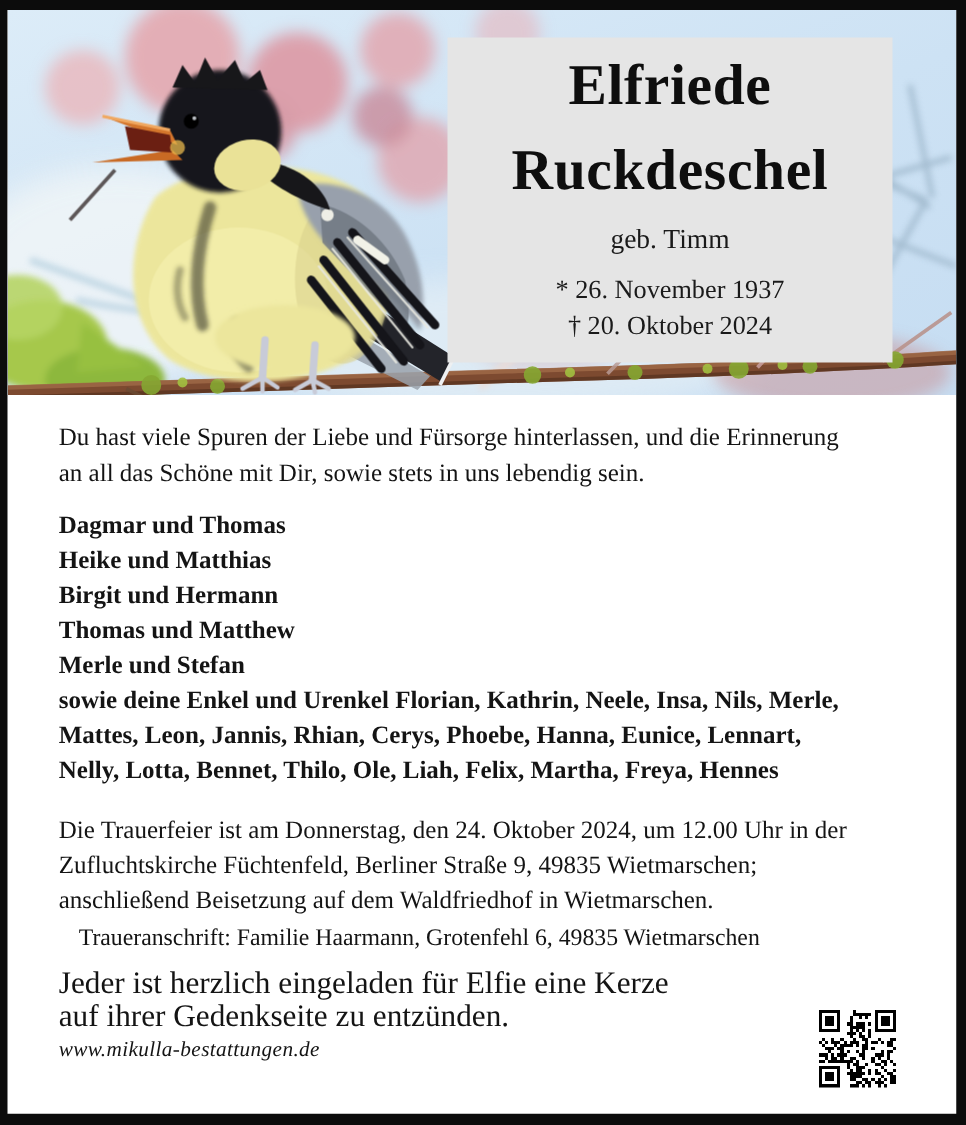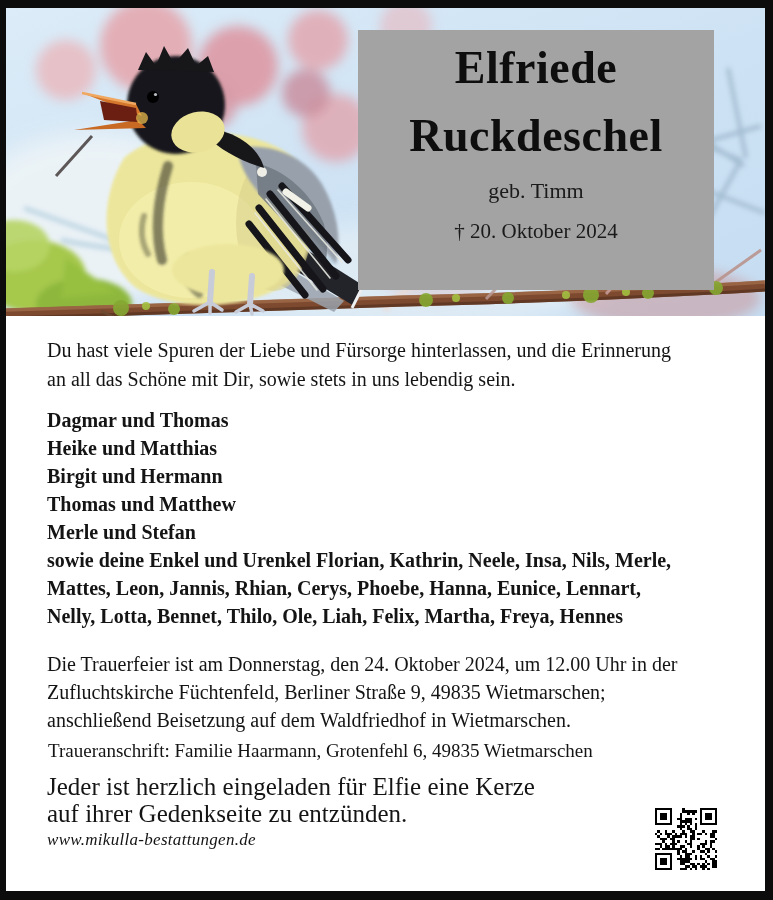--- a/index.html
+++ b/index.html
@@ -12,31 +12,31 @@
   }
   .inner{
     position:absolute;left:6px;top:8px;width:759px;height:883px;
     background:#ffffff;overflow:hidden;
   }
   
   .photo{position:absolute;left:0;top:0;width:759px;height:308px;overflow:hidden;}
   .photo svg{display:block;width:759px;height:308px;}
   .name-box{
     position:absolute;left:352px;top:22px;width:356px;height:260px;
-    background:#a3a3a3;text-align:center;box-sizing:border-box;padding-top:4px;
+    background:#e5e5e5;text-align:center;box-sizing:border-box;padding-top:4px;
   }
   .name-line{font-size:46px;font-weight:700;line-height:68px;letter-spacing:.5px;color:#0e0e0e;}
   .maiden{font-size:22px;line-height:26px;margin-top:8px;color:#1a1a1a;}
   .dates{margin-top:13px;font-size:21px;line-height:29px;color:#1a1a1a;}
   
   .content{position:absolute;left:0;top:308px;width:759px;padding:0 40px 0 41px;box-sizing:border-box;}
   .epitaph{margin:20px 0 0 0;font-size:20px;line-height:29px;}
   .family{margin:12px 0 0 0;font-size:20px;line-height:28px;font-weight:700;}
   .service{margin:20px 0 0 0;font-size:20px;line-height:28px;}
-  .address{margin:4px 0 0 1px;font-size:19px;line-height:26px;}
+  .address{margin:4px 0 0 16px;font-size:19px;line-height:26px;}
   .candle{margin:9px 0 0 0;font-size:25px;line-height:27px;}
   .website{margin:1px 0 0 0;font-size:17px;line-height:24px;font-style:italic;letter-spacing:.3px;}
   
   .qr{position:absolute;left:649px;top:800px;width:62px;height:62px;}
   .qr svg{display:block;width:62px;height:62px;shape-rendering:crispEdges;}
 </style>
 </head>
 <body>
 
 <div class="page">
@@ -187,20 +187,21 @@
             <path d="M244,296 L230,304 M244,296 L257,303 M244,296 L246,306" stroke-width="3.5"></path>
           </g>
         </g>
       </svg>
 
       <div class="name-box">
         <div class="name-line">Elfriede</div>
         <div class="name-line">Ruckdeschel</div>
         <div class="maiden">geb. Timm</div>
         <div class="dates">
+          <div>* 26. November 1937</div>
           <div>† 20. Oktober 2024</div>
         </div>
       </div>
     </div>
 
     <div class="content">
 
       <div class="epitaph">
         <div>Du hast viele Spuren der Liebe und Fürsorge hinterlassen, und die Erinnerung</div>
         <div>an all das Schöne mit Dir, sowie stets in uns lebendig sein.</div>

